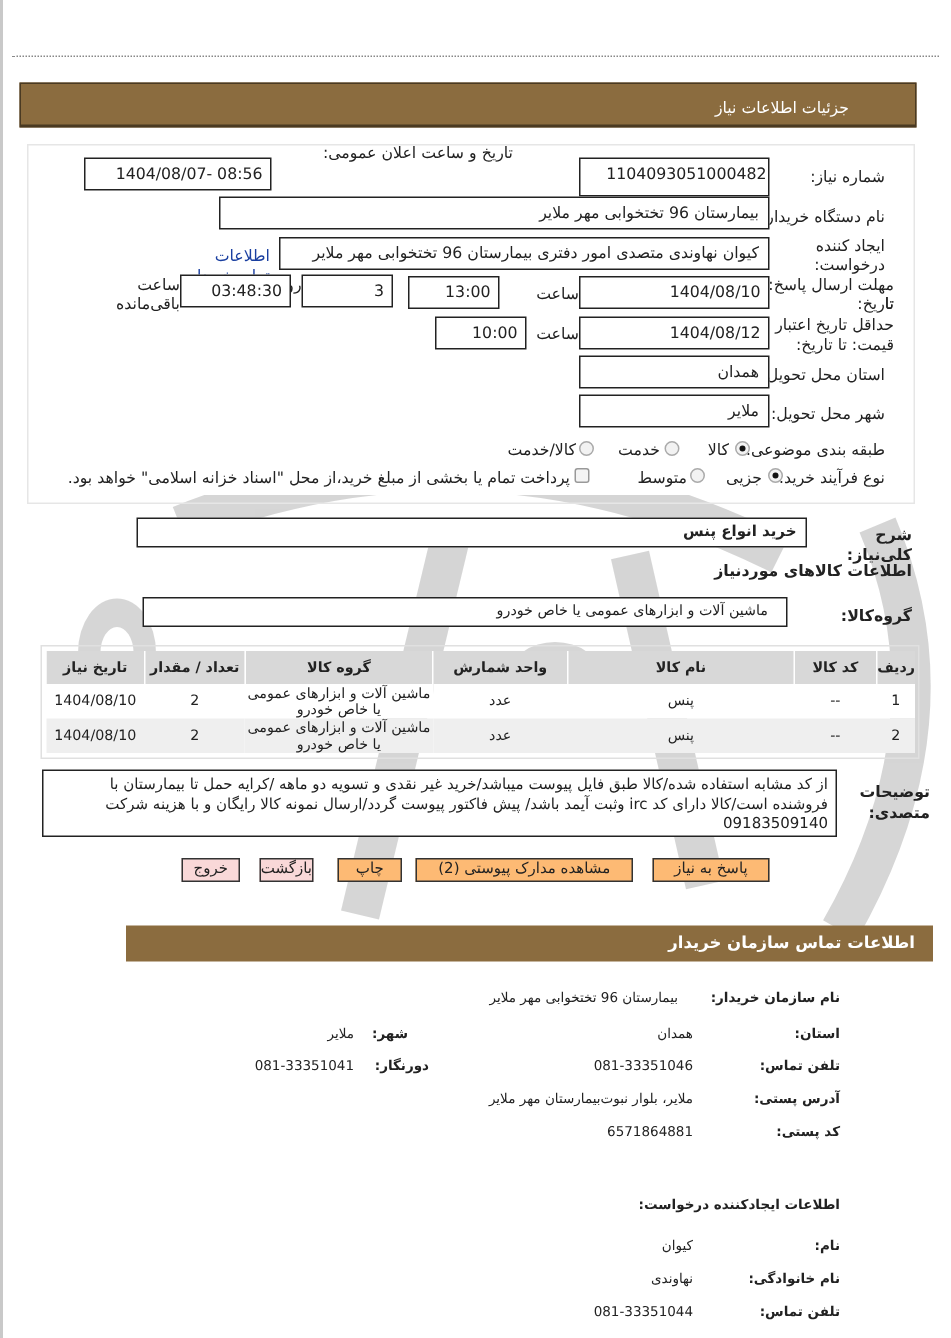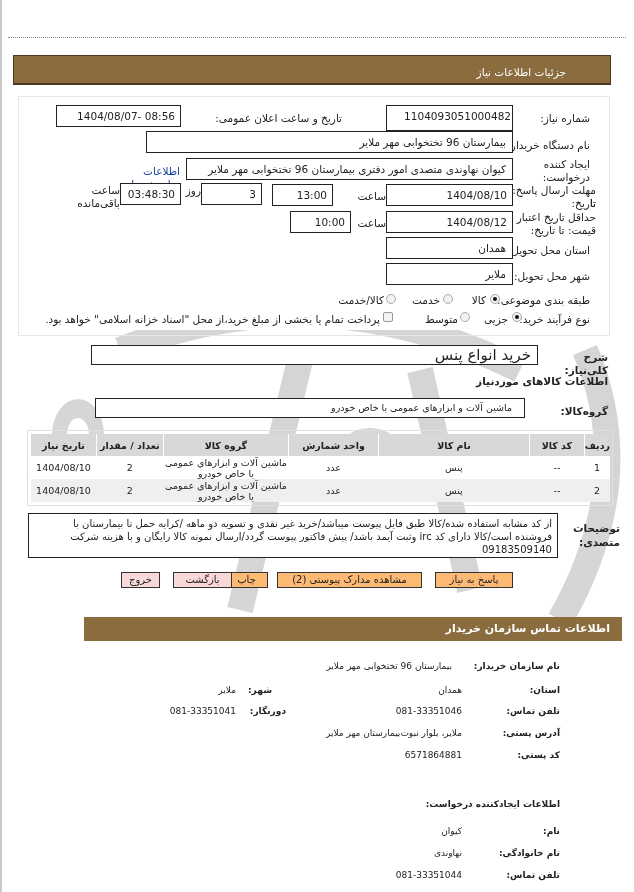--- a/index.html
+++ b/index.html
@@ -52,39 +52,39 @@
     <ellipse cx="78" cy="105" rx="26" ry="36"></ellipse>
     <ellipse cx="370" cy="120" rx="30" ry="22"></ellipse>
   </g>
   <ellipse cx="78" cy="105" rx="11" ry="17" fill="#fff"></ellipse>
 </svg>
 
 <div class="panel"></div>
 
 <div class="lbl" style="right:44px; top:112px; width:80px;">شماره نیاز:</div>
 <div class="box ltr" style="left:386px; top:105px; width:127px; height:26px; padding-right:1px;">1104093051000482</div>
-<div class="lbl" style="left:190px; top:112px; width:152px;">تاریخ و ساعت اعلان عمومی:</div>
+<div class="lbl" style="left:190px; top:96px; width:152px;">تاریخ و ساعت اعلان عمومی:</div>
 <div class="box ltr" style="left:56px; top:105px; width:125px; height:22px;">1404/08/07- 08:56</div>
 
 <div class="lbl" style="right:44px; top:139px; width:90px;">نام دستگاه خریدار:</div>
 <div class="box" style="left:146px; top:131px; width:367px; height:22px;">بیمارستان 96  تختخوابی مهر ملایر</div>
 
 <div class="lbl" style="right:44px; top:158px; width:80px;">ایجاد کننده</div>
 <div class="lbl" style="right:44px; top:171px; width:80px;">درخواست:</div>
 <div class="box" style="left:186px; top:158px; width:327px; height:22px;">کیوان  نهاوندی  متصدی امور  دفتری  بیمارستان 96  تختخوابی مهر ملایر</div>
 <div class="lbl link" style="left:94px; top:165px; width:86px;">اطلاعات تماس‌خریدار</div>
 
 <div class="lbl" style="right:38px; top:184px; width:90px;">مهلت ارسال  پاسخ: تا</div>
 <div class="lbl" style="right:38px; top:197px; width:90px;">تاریخ:</div>
 <div class="box ltr" style="left:386px; top:184px; width:127px; height:22px;">1404/08/10</div>
 <div class="lbl" style="left:356px; top:190px; width:30px;">ساعت</div>
 <div class="box ltr" style="left:272px; top:184px; width:61px; height:22px;">13:00</div>
 <div class="box ltr" style="left:201px; top:183px; width:61px; height:22px;">3</div>
 <div class="lbl" style="left:183px; top:184px; width:18px;">روز</div>
-<div class="box ltr" style="left:120px; top:183px; width:61px; height:22px;">03:48:30</div>
+<div class="box ltr" style="left:120px; top:183px; width:74px; height:22px;">03:48:30</div>
 <div class="lbl" style="left:50px; top:184px; width:70px;">ساعت باقی‌مانده</div>
 
 <div class="lbl" style="right:38px; top:211px; width:90px;">حداقل  تاریخ  اعتبار</div>
 <div class="lbl" style="right:38px; top:224px; width:90px;">قیمت: تا تاریخ:</div>
 <div class="box ltr" style="left:386px; top:211px; width:127px; height:22px;">1404/08/12</div>
 <div class="lbl" style="left:356px; top:217px; width:30px;">ساعت</div>
 <div class="box ltr" style="left:290px; top:211px; width:61px; height:22px;">10:00</div>
 
 <div class="lbl" style="right:44px; top:244px; width:90px;">استان محل تحویل:</div>
 <div class="box" style="left:386px; top:237px; width:127px; height:22px;">همدان</div>
@@ -102,21 +102,21 @@
 
 <div class="lbl" style="right:44px; top:313px; width:100px;">نوع فرآیند خرید:</div>
 <span class="radio on" style="left:512px; top:312px;"></span>
 <div class="lbl" style="left:476px; top:313px; width:32px;">جزیی</div>
 <span class="radio" style="left:460px; top:312px;"></span>
 <div class="lbl" style="left:418px; top:313px; width:40px;">متوسط</div>
 <span class="check" style="left:383px; top:312px;"></span>
 <div class="lbl" style="left:50px; top:313px; width:330px; white-space:nowrap;">پرداخت تمام یا بخشی از مبلغ خرید،از محل "اسناد خزانه اسلامی" خواهد بود.</div>
 
 <div class="lbl bold" style="right:26px; top:351px; width:70px;">شرح کلی‌نیاز:</div>
-<div class="box" style="left:91px; top:345px; width:447px; height:20px; line-height:18px; font-size:15px;">خرید انواع پنس</div>
+<div class="box" style="left:91px; top:345px; width:447px; height:20px; line-height:18px; font-size:10px;font-weight:bold;">خرید انواع پنس</div>
 <div class="lbl bold" style="right:26px; top:375px; width:200px;">اطلاعات کالاهای موردنیاز</div>
 <div class="lbl bold" style="right:26px; top:405px; width:60px;">گروه‌کالا:</div>
 <div class="box" style="left:95px; top:398px; width:430px; height:20px; line-height:18px; font-size:9.5px; padding-right:12px;">ماشین آلات و ابزارهای عمومی یا خاص خودرو</div>
 
 <div class="tbl-frame"></div>
 <table class="items">
   <thead>
     <tr>
       <th style="width:24px;">ردیف</th>
       <th style="width:55px;">کد کالا</th>
@@ -155,21 +155,21 @@
   </tbody>
 </table>
 
 <div class="lbl bold" style="right:14px; top:522px; width:56px;">توضیحات</div>
 <div class="lbl bold" style="right:14px; top:536px; width:56px;">متصدی:</div>
 <div class="notes-box">از کد مشابه استفاده شده/کالا طبق فایل پیوست  میباشد/خرید غیر نقدی و تسویه دو ماهه  /کرایه حمل تا  بیمارستان با فروشنده است/کالا دارای کد irc  وثبت آیمد باشد/ پیش فاکتور پیوست گردد/ارسال نمونه کالا رایگان و با هزینه شرکت 09183509140</div>
 
 <div class="btn green" style="left:435px; top:572px; width:78px;">پاسخ به نیاز</div>
 <div class="btn green" style="left:277px; top:572px; width:145px;">مشاهده مدارک پیوستی (2)</div>
 <div class="btn green" style="left:225px; top:572px; width:43px;">چاپ</div>
-<div class="btn pink" style="left:173px; top:572px; width:59px;">بازگشت</div>
+<div class="btn pink" style="left:173px; top:572px; width:36px;">بازگشت</div>
 <div class="btn pink" style="left:121px; top:572px; width:39px;">خروج</div>
 
 <div class="section-bar">
   <span>اطلاعات تماس سازمان خریدار</span>
 </div>
 
 <div class="info bold" style="right:74px; top:661px;">نام سازمان خریدار:</div>
 <div class="info" style="right:182px; top:661px;">بیمارستان 96 تختخوابی مهر ملایر</div>
 
 <div class="info bold" style="right:74px; top:685px;">استان:</div>

